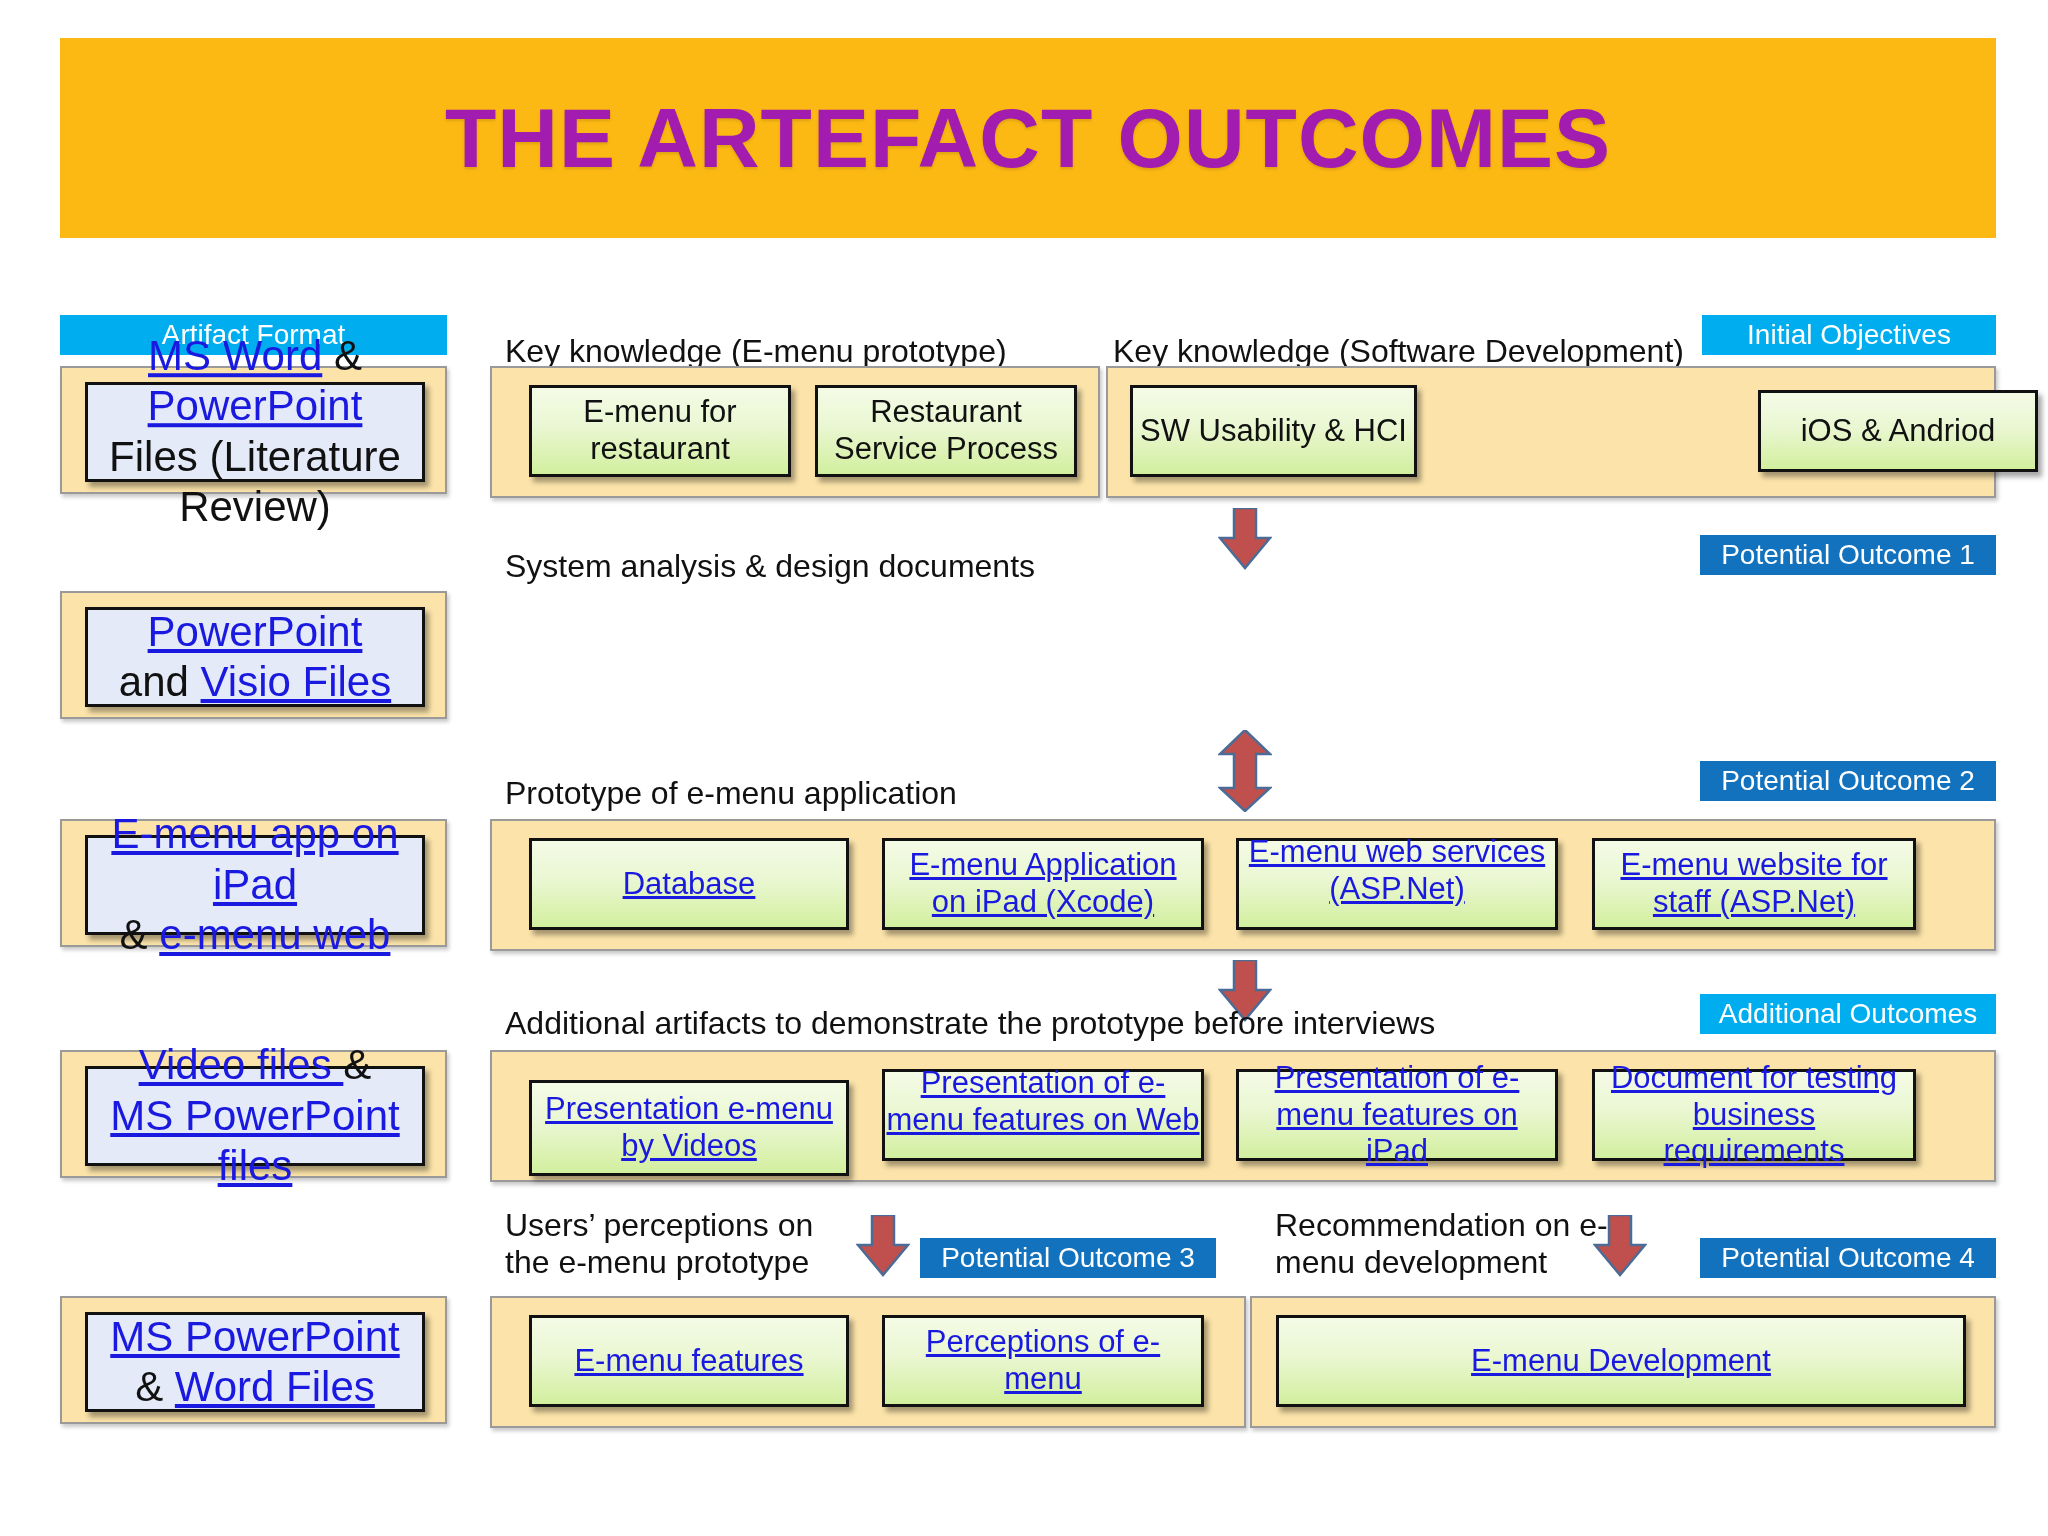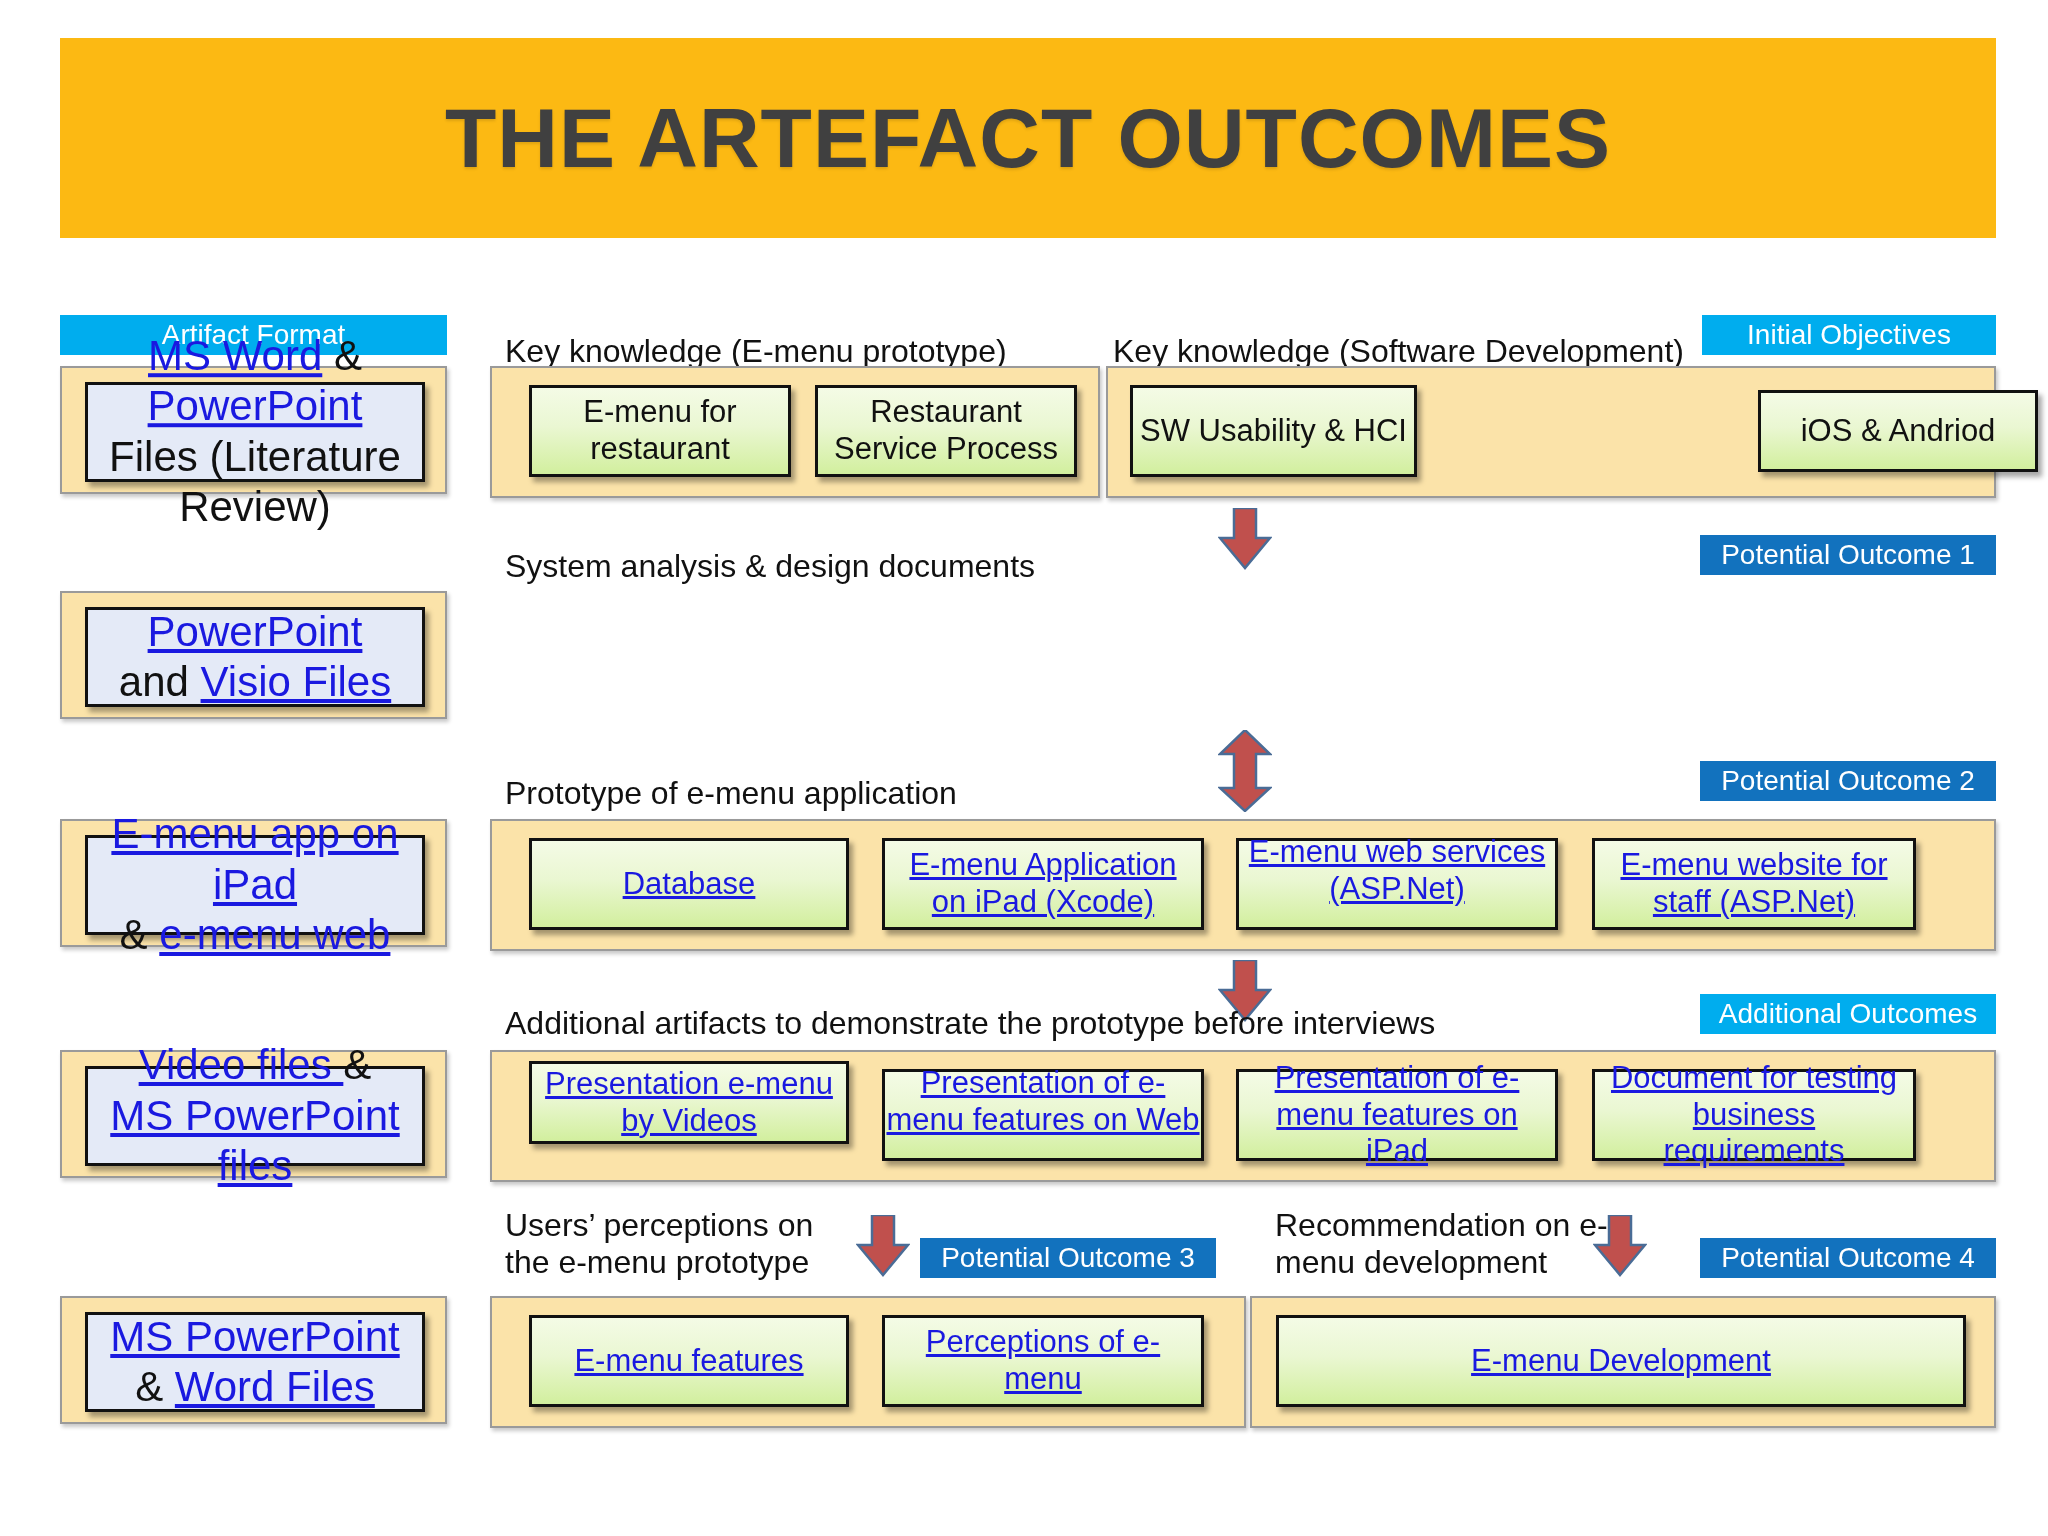--- a/index.html
+++ b/index.html
@@ -12,21 +12,21 @@
   }
   .stage{position:absolute;inset:0;}
 
   
   .title-banner{
     position:absolute;left:60px;top:38px;width:1936px;height:200px;
     background:#FCB913;
     display:flex;align-items:center;justify-content:center;
   }
   .title-banner .title-text{
-    color:#404040;font-weight:bold;font-size:84px;letter-spacing:1px;
+    color:#a21caf;font-weight:bold;font-size:84px;letter-spacing:1px;
     text-shadow:0 2px 3px rgba(0,0,0,.12);
     white-space:nowrap;
   }
 
   
   .badge{
     position:absolute;height:40px;line-height:40px;
     color:#ffffff;font-size:28px;text-align:center;
     white-space:nowrap;
   }
@@ -215,21 +215,21 @@
   <div class="arrow-down" style="left:1218px;top:960px;">
     <svg width="54" height="62" viewBox="0 0 54 62">
       <polygon points="16,0 38,0 38,30 52,30 27,60 2,30 16,30" fill="#C0504D" stroke="#4A6C96" stroke-width="2.5"></polygon>
     </svg>
   </div>
 
   <div class="caption" style="left:505px;top:1005px;">Additional artifacts to demonstrate the prototype before interviews</div>
   <div class="badge cyan" style="left:1700px;top:994px;width:296px;">Additional Outcomes</div>
 
   <div class="panel" style="left:490px;top:1050px;width:1506px;height:132px;">
-    <div class="node link" style="left:37px;top:9px;width:320px;height:83px;">
+    <div class="node link" style="left:37px;top:28px;width:320px;height:96px;">
       <span class="lbl">Presentation e-menu by Videos</span>
     </div>
     <div class="node link overflow" style="left:390px;top:17px;width:322px;height:92px;">
       <span class="lbl" style="top:-7px;">Presentation of e-menu features on Web</span>
     </div>
     <div class="node link" style="left:744px;top:17px;width:322px;height:92px;">
       <span class="lbl">Presentation of e-menu features on iPad</span>
     </div>
     <div class="node link" style="left:1100px;top:17px;width:324px;height:92px;">
       <span class="lbl">Document for testing business requirements</span>

